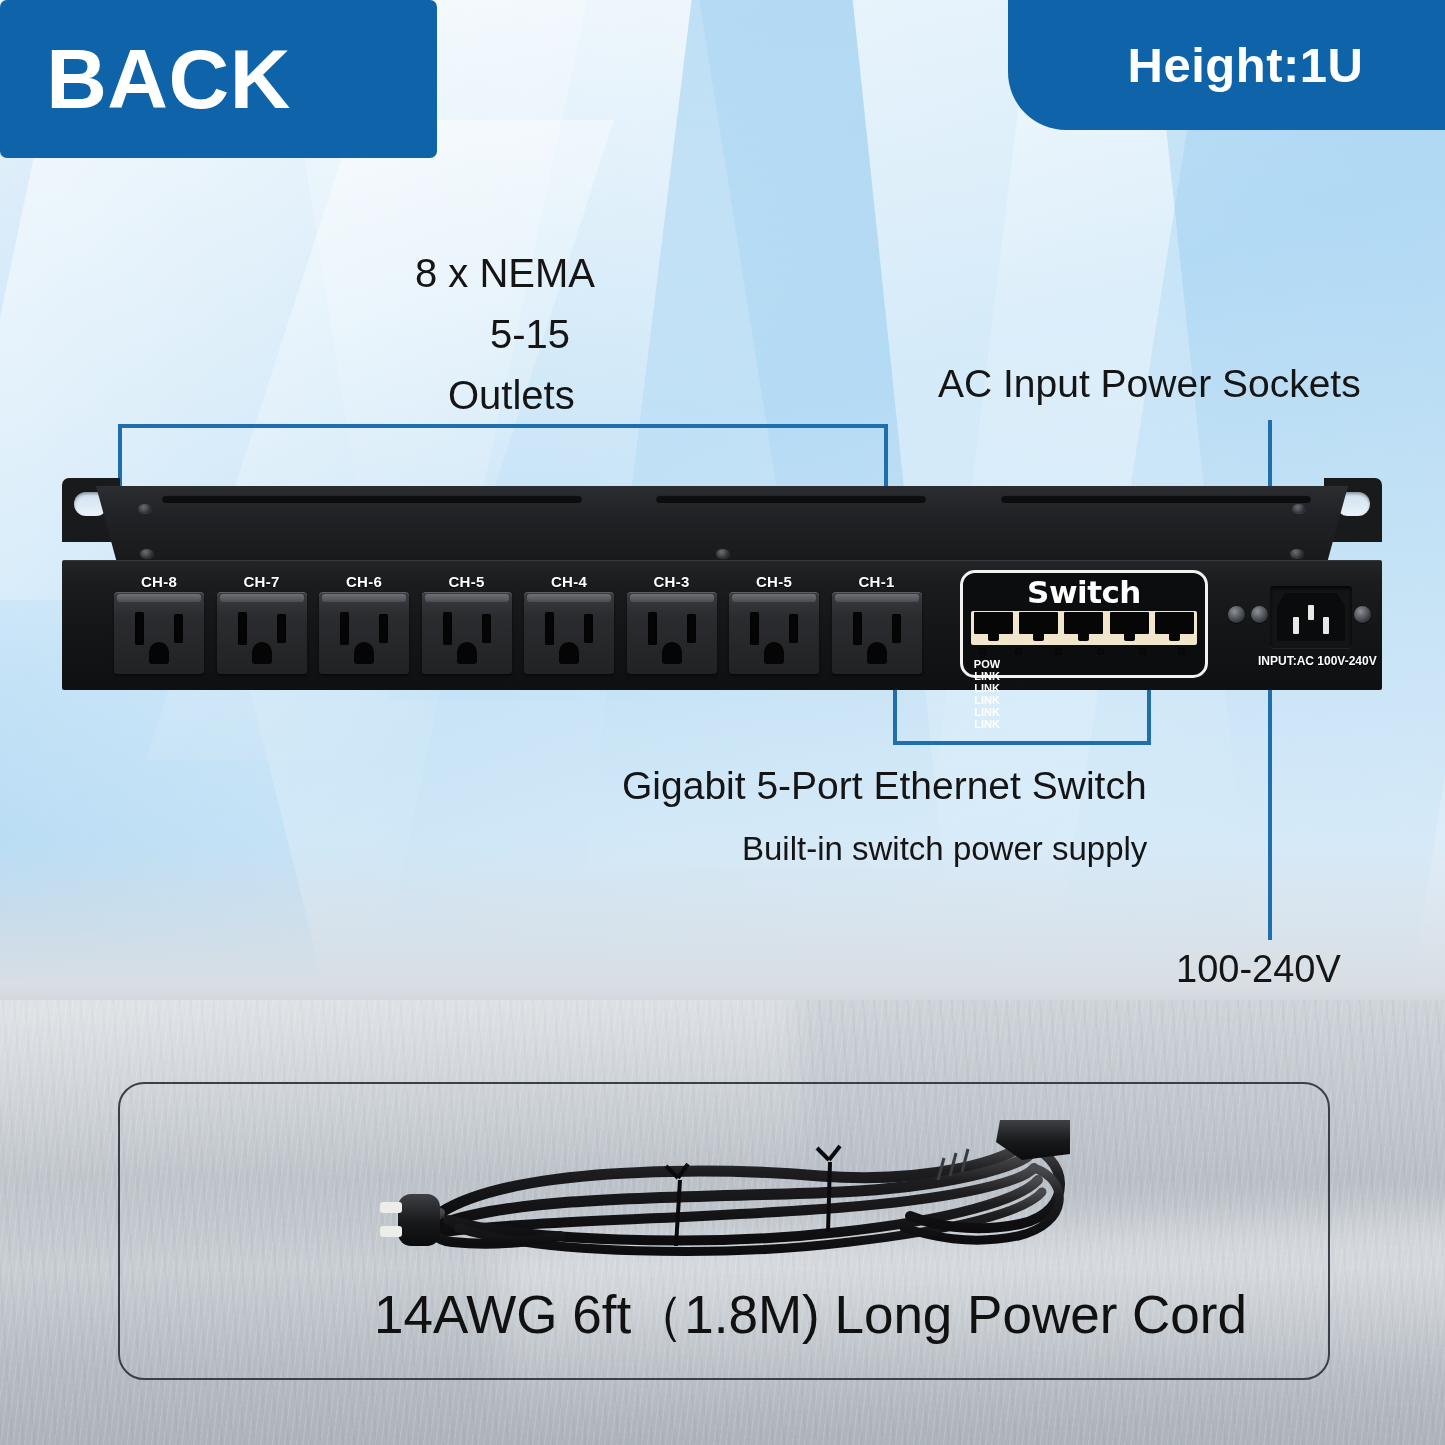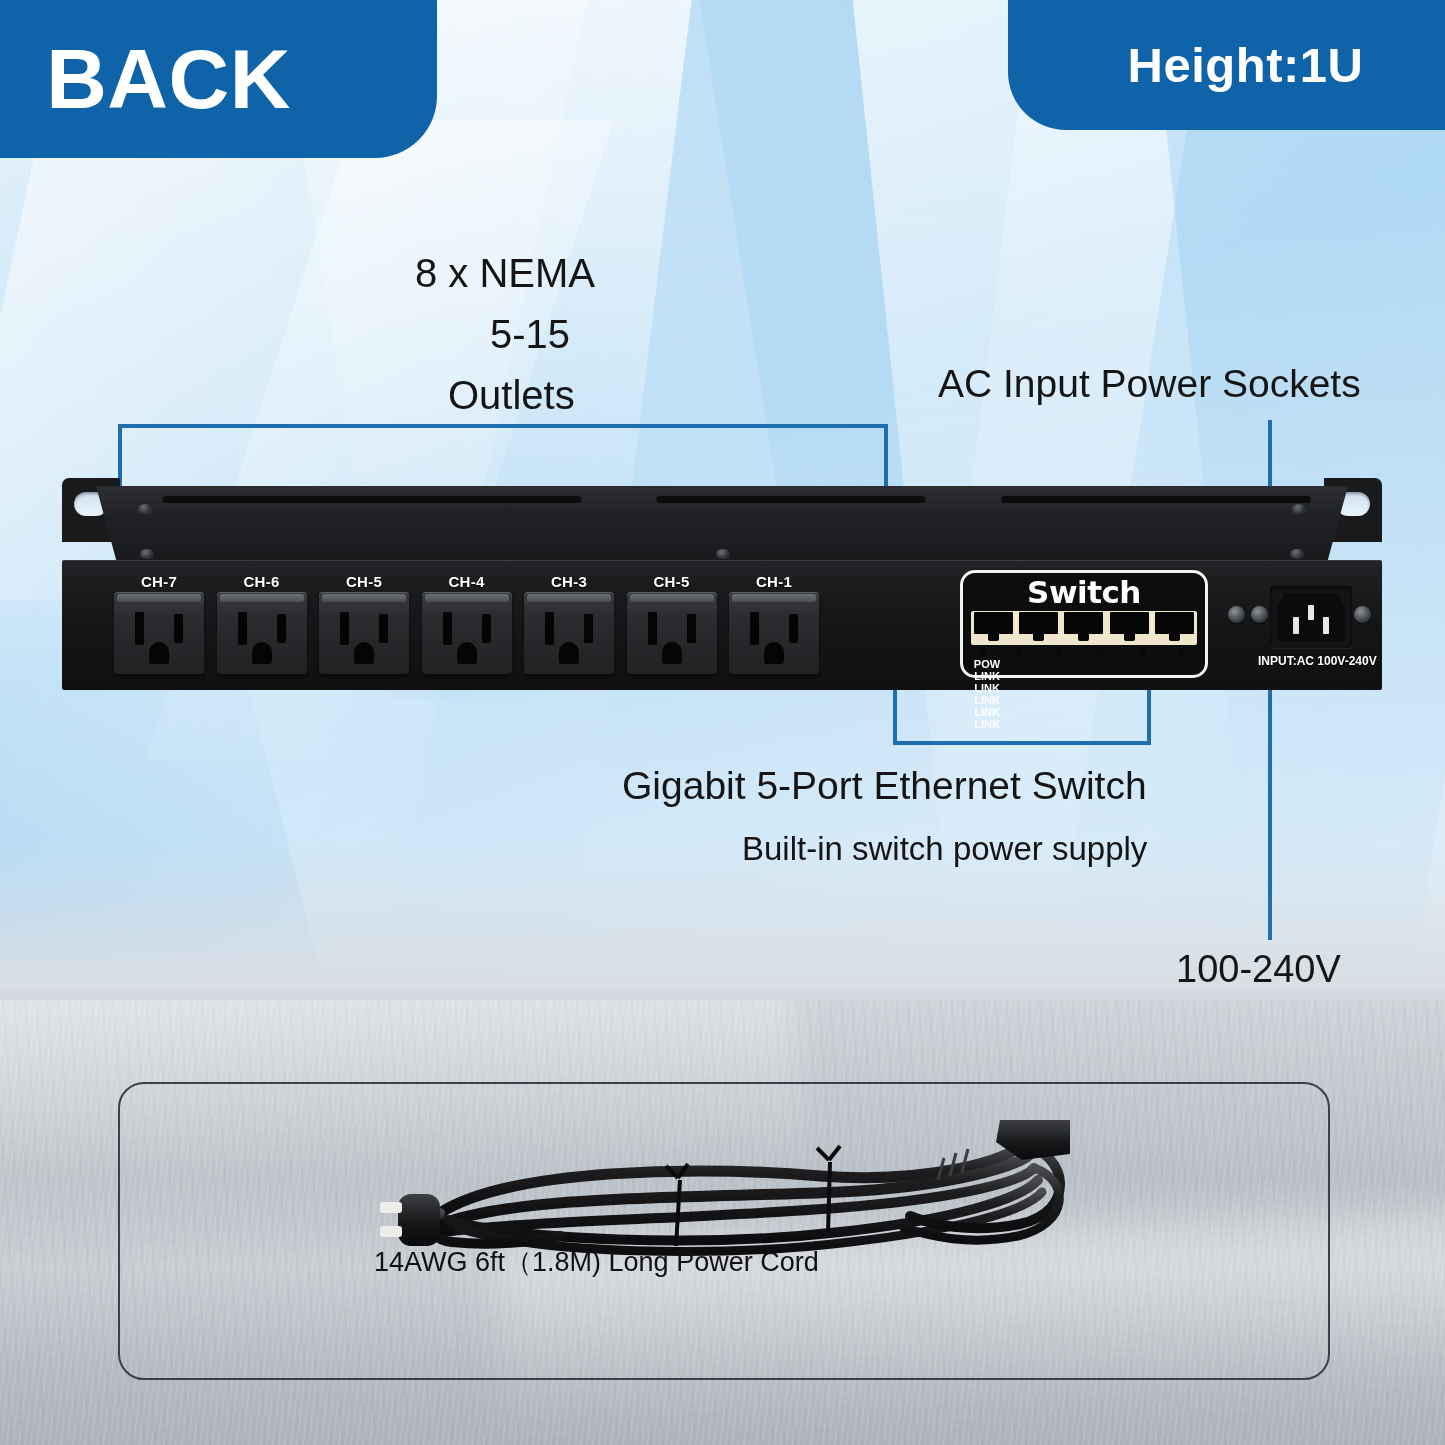--- a/index.html
+++ b/index.html
@@ -37,34 +37,34 @@
   .brush2{position:absolute;left:0;top:0;width:1445px;height:445px;opacity:.35;
     background:repeating-linear-gradient(86deg,rgba(120,128,138,.20) 0px,rgba(120,128,138,.20) 2px,rgba(255,255,255,0) 3px,rgba(255,255,255,0) 11px);}
   .sheen{position:absolute;left:-100px;top:-40px;width:900px;height:260px;transform:rotate(-4deg);
     background:linear-gradient(180deg,rgba(255,255,255,.40),rgba(255,255,255,0));filter:blur(14px);}
   .sheen2{position:absolute;left:500px;top:230px;width:1100px;height:180px;transform:rotate(-2deg);
     background:linear-gradient(180deg,rgba(255,255,255,.30),rgba(255,255,255,0));filter:blur(18px);}
 
   
   .badge{position:absolute;background:#0f63a8;color:#fff;display:flex;align-items:center;justify-content:center;
          font-weight:bold;letter-spacing:.5px;box-sizing:border-box;}
-  #badge-back{left:0;top:0;width:437px;height:158px;border-bottom-right-radius:62px;font-size:84px;padding-right:100px;}
+  #badge-back{left:0;top:0;width:437px;height:158px;border-bottom-right-radius:62px;font-size:84px;padding-right:100px;border-radius:7px;}
   #badge-height{left:1008px;top:0;width:437px;height:130px;border-bottom-left-radius:58px;font-size:49px;padding-left:38px;}
 
   
   .callout{position:absolute;color:#151515;white-space:nowrap;}
   #txt-outlets{left:415px;top:243px;font-size:40px;line-height:61px;}
   #txt-outlets div{text-align:left;}
   #txt-outlets .l2{padding-left:75px;}
   #txt-outlets .l3{padding-left:33px;}
   #txt-ac{left:938px;top:362px;font-size:39px;}
   #txt-gig{left:622px;top:764px;font-size:39px;}
   #txt-builtin{left:742px;top:830px;font-size:33px;}
   #txt-volt{left:1176px;top:948px;font-size:38px;}
-  #txt-cord{left:374px;top:1244px;font-size:27px;color:#111;}
+  #txt-cord{left:374px;top:1280px;font-size:53px;color:#111;}
 
   
   .lead{position:absolute;background:#1f6fae;}
   #bracket-outlets{position:absolute;left:118px;top:424px;width:770px;height:172px;
     border-top:4px solid #1f6fae;border-left:4px solid #1f6fae;border-right:4px solid #1f6fae;box-sizing:border-box;}
   #bracket-switch{position:absolute;left:893px;top:680px;width:258px;height:65px;
     border-bottom:4px solid #1f6fae;border-left:4px solid #1f6fae;border-right:4px solid #1f6fae;box-sizing:border-box;}
   #lead-ac{left:1268px;top:420px;width:4px;height:215px;}
   #lead-volt{left:1268px;top:645px;width:4px;height:295px;}
 
@@ -204,20 +204,29 @@
       <div class="scrw" style="left:42px;top:18px;"></div>
       <div class="scrw" style="right:42px;top:18px;"></div>
       <div class="scrw" style="left:44px;bottom:6px;"></div>
       <div class="scrw" style="left:620px;bottom:6px;"></div>
       <div class="scrw" style="right:44px;bottom:6px;"></div>
     </div>
 
     <div id="chassis-face">
 
       <div id="outlet-row">
+        <div class="outlet-cell">
+          <div class="ch-label">CH-8</div>
+          <div class="outlet">
+            <div class="cap"></div>
+            <div class="slotL"></div>
+            <div class="slotR"></div>
+            <div class="gnd"></div>
+          </div>
+        </div>
         <div class="outlet-cell">
           <div class="ch-label">CH-7</div>
           <div class="outlet">
             <div class="cap"></div>
             <div class="slotL"></div>
             <div class="slotR"></div>
             <div class="gnd"></div>
           </div>
         </div>
         <div class="outlet-cell">

